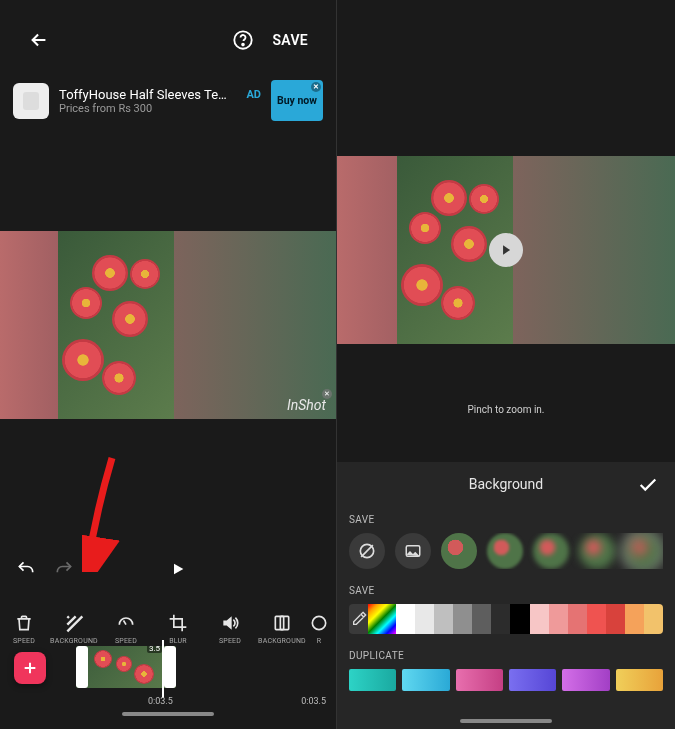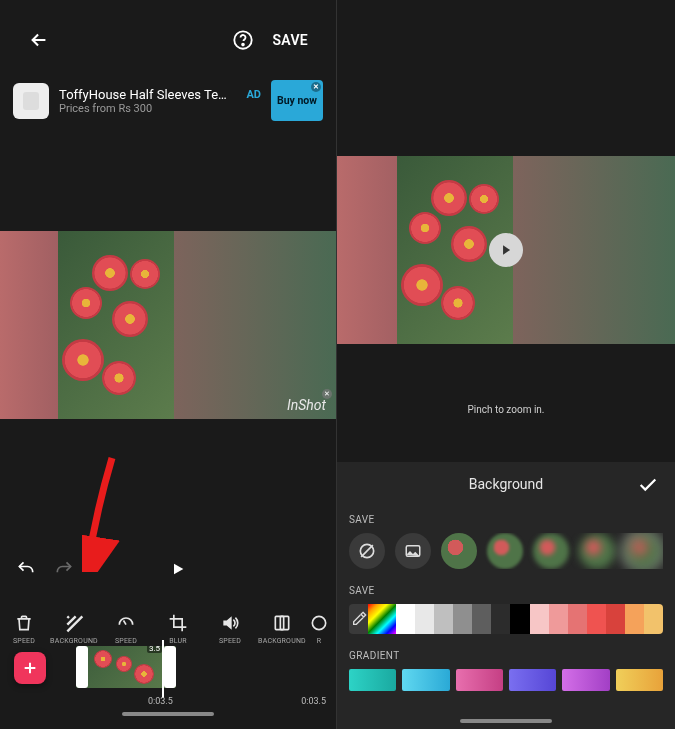--- a/index.html
+++ b/index.html
@@ -292,21 +292,21 @@
         <div style="background: rgb(0, 0, 0);"></div>
         <div style="background: rgb(247, 198, 198);"></div>
         <div style="background: rgb(239, 154, 154);"></div>
         <div style="background: rgb(229, 115, 115);"></div>
         <div style="background: rgb(239, 83, 80);"></div>
         <div style="background: rgb(216, 66, 60);"></div>
         <div style="background: rgb(245, 162, 90);"></div>
         <div style="background: rgb(242, 194, 107);"></div>
       </div>
 
-    <div class="sect">GRADIENT</div>
+    <div class="sect">DUPLICATE</div>
     <div class="grad-row">
         <div style="background: linear-gradient(90deg, rgb(45, 211, 198), rgb(26, 169, 160));"></div>
         <div style="background: linear-gradient(90deg, rgb(96, 216, 240), rgb(42, 169, 214));"></div>
         <div style="background: linear-gradient(90deg, rgb(232, 111, 174), rgb(197, 63, 132));"></div>
         <div style="background: linear-gradient(90deg, rgb(122, 111, 240), rgb(86, 70, 214));"></div>
         <div style="background: linear-gradient(90deg, rgb(212, 111, 232), rgb(162, 63, 197));"></div>
         <div style="background: linear-gradient(90deg, rgb(240, 207, 90), rgb(232, 162, 58));"></div>
       </div>
 
     <div class="home-ind" style="bottom:6px"></div>

